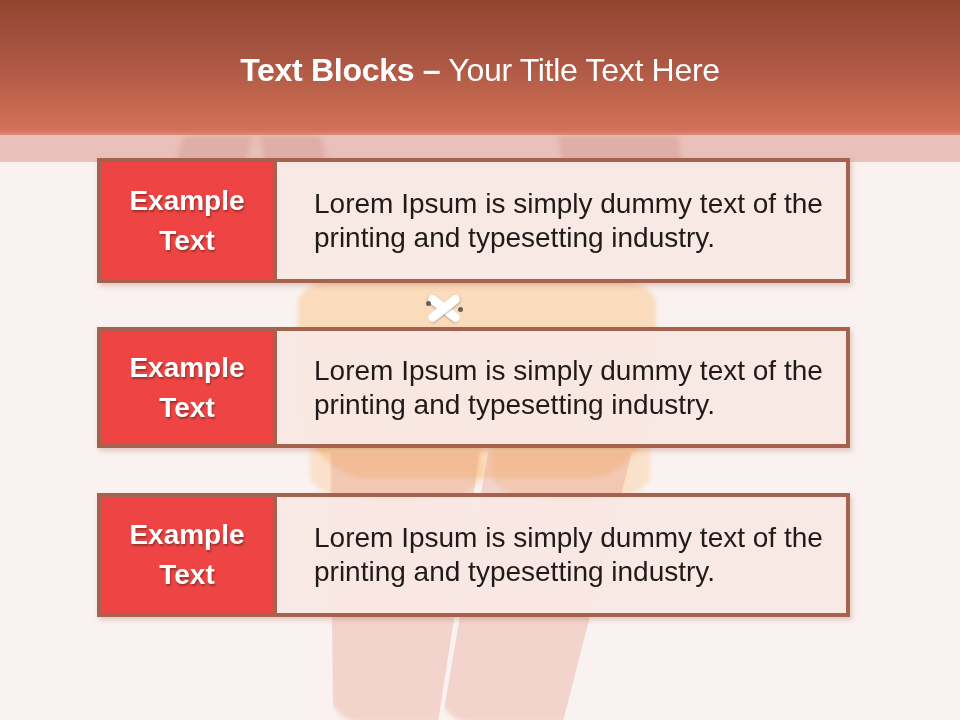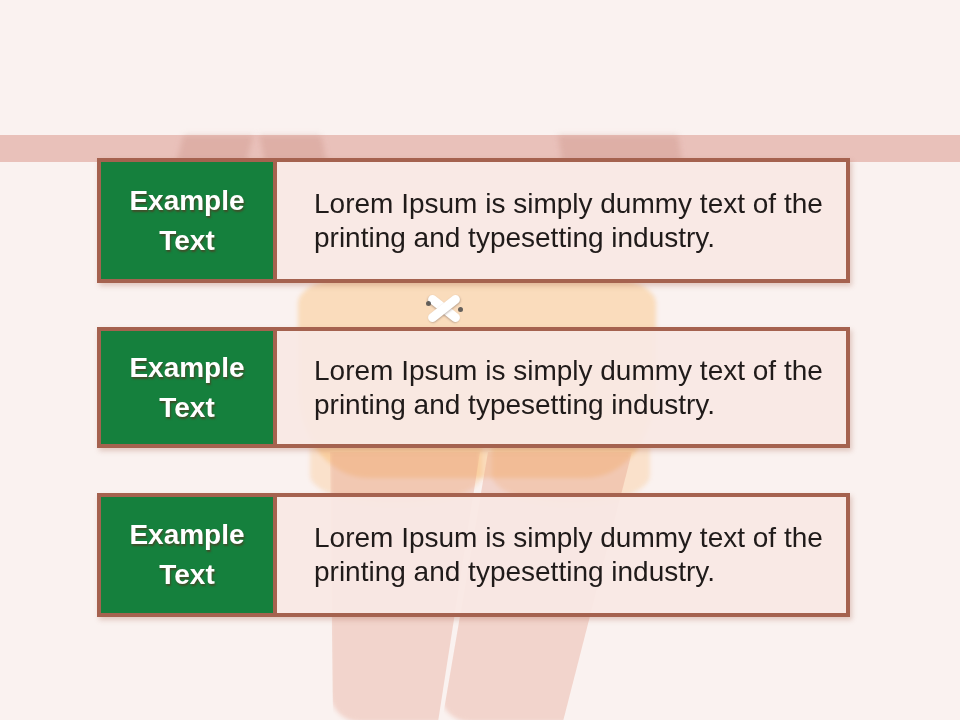--- a/index.html
+++ b/index.html
@@ -84,21 +84,21 @@
     border:4px solid #a5624f;
     display:flex;
     box-shadow:2px 3px 5px rgba(160,90,70,0.28);
   }
   .block.b1 { top:158px; height:125px; }
   .block.b2 { top:327px; height:121px; }
   .block.b3 { top:493px; height:124px; }
   .block-label {
     width:172px; flex:0 0 172px;
     box-sizing:content-box;
-    background:#15803d;
+    background:#ef4444;
     border-right:4px solid #a5624f;
     display:flex; flex-direction:column;
     justify-content:center; align-items:center;
     color:#ffffff; font-weight:bold; font-size:28px; line-height:40px;
     text-shadow:1px 2px 2px rgba(96,42,29,0.6);
   }
   .block-body {
     flex:1;
     background:rgba(249,232,228,0.93);
     display:flex; flex-direction:column; justify-content:center;
@@ -123,20 +123,27 @@
     <div class="leg left"></div>
     <div class="leg right"></div>
     <div class="bow">
       <div class="ribbon r1"></div>
       <div class="ribbon r2"></div>
       <div class="eyelet e1"></div>
       <div class="eyelet e2"></div>
     </div>
   </div>
 
+  <div class="header">
+    <div class="title">
+      <span class="em">Text Blocks</span>
+      <span class="sep">–</span>
+      <span class="rest">Your Title Text Here</span>
+    </div>
+  </div>
 
   <div class="block b1">
     <div class="block-label">
       <span>Example</span>
       <span>Text</span>
     </div>
     <div class="block-body">
       <div>Lorem Ipsum is simply dummy text of the</div>
       <div>printing and typesetting industry.</div>
     </div>

